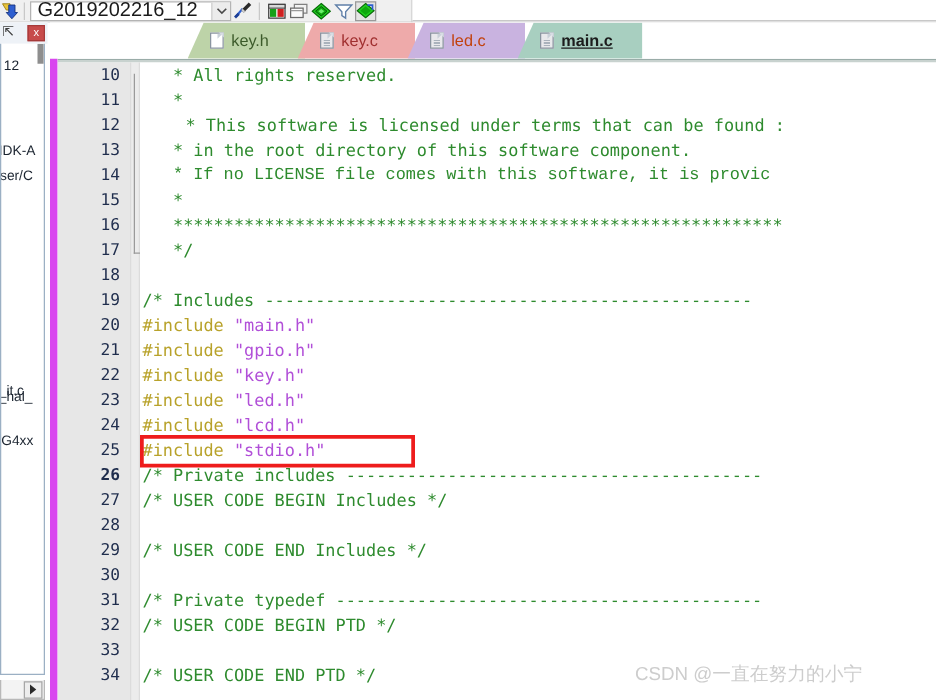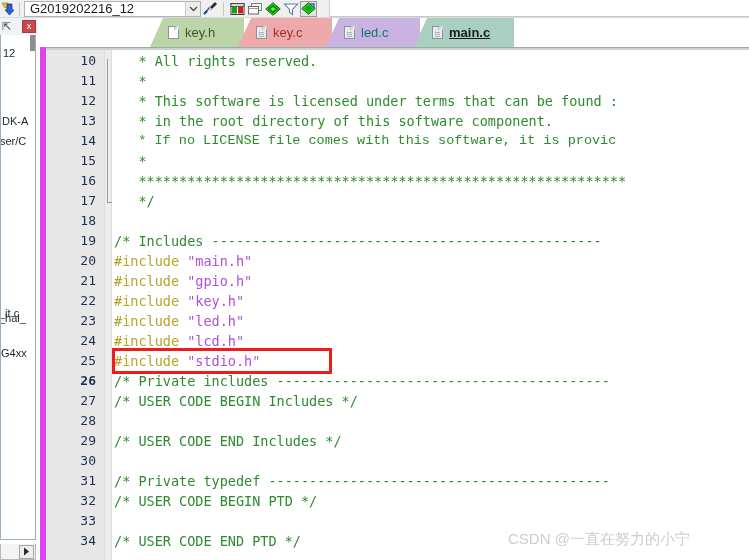--- a/index.html
+++ b/index.html
@@ -25,24 +25,24 @@
   }
   .tb-sep {
     width: 1px; height: 14px; background: #c8c8c8; margin: 0 4px; flex: none;
   }
   .tb-combo {
     display: flex; align-items: center; height: 16px;
     background: #ffffff; border: 1px solid #b4b4b4;
     flex: none;
   }
   .tb-combo-text {
-    font-size: 13px; color: #1a1a1a; padding: 0 6px 0 5px;
+    font-size: 16px; color: #1a1a1a; padding: 0 6px 0 5px;
     line-height: 14px; white-space: nowrap;
     font-family: "Liberation Sans", sans-serif;
-    width: 160px;
+    width: 144px;
   }
   .tb-combo-arrow {
     width: 15px; height: 14px; background: #ececec;
     border-left: 1px solid #cdcdcd;
     display: flex; align-items: center; justify-content: center;
   }
   .tb-combo-arrow svg { display: block; }
   .tb-btn {
     width: 18px; height: 16px; flex: none;
     display: flex; align-items: center; justify-content: center;
@@ -337,21 +337,21 @@
           <span class="tab-label" style="color: rgb(160, 48, 48);">key.c</span>
         </div>
       </div>
       <div class="tab" style="left: 286px; width: 94px; z-index: 13;">
         <div class="tab-shape" style="background: rgb(201, 179, 224);"></div>
         <div class="tab-inner">
           <span class="doc-icon dim">
             <span class="fold"></span>
             <span class="lines"></span>
           </span>
-          <span class="tab-label" style="color: #0f766e;">led.c</span>
+          <span class="tab-label" style="color: #c2410c;">led.c</span>
         </div>
       </div>
       <div class="tab active" style="left: 374px; width: 100px; z-index: 14;">
         <div class="tab-shape" style="background: rgb(168, 207, 192);"></div>
         <div class="tab-inner">
           <span class="doc-icon dim">
             <span class="fold"></span>
             <span class="lines"></span>
           </span>
           <span class="tab-label" style="color: rgb(28, 28, 28);">main.c</span>
@@ -387,21 +387,21 @@
         <div class="ln" style="top: 441px;">32</div>
         <div class="ln" style="top: 461px;">33</div>
         <div class="ln" style="top: 481px;">34</div>
       </div>
     <div class="gutter-edge">
         <div class="fold-bracket" style="left: 2px; top: 9px; width: 5px; height: 144px;"></div>
       </div>
     <div class="code-surface">
         <div class="codeline" style="top: 1px; left: 2px;"><span class="c-comment">   * All rights reserved.</span></div>
         <div class="codeline" style="top: 21px; left: 2px;"><span class="c-comment">   *</span></div>
-        <div class="codeline" style="top: 41px; left: 2px;"><span class="c-comment">   * This software is licensed under terms that can be found :</span></div>
+        <div class="codeline" style="top: 41px; left: 12px;"><span class="c-comment">   * This software is licensed under terms that can be found :</span></div>
         <div class="codeline" style="top: 61px; left: 2px; text-align: center;"><span class="c-comment">   * in the root directory of this software component.</span></div>
         <div class="codeline" style="top: 81px; left: 2px; font-family: Liberation Mono, monospace;"><span class="c-comment">   * If no LICENSE file comes with this software, it is provic</span></div>
         <div class="codeline" style="top: 101px; left: 2px;"><span class="c-comment">   *</span></div>
         <div class="codeline" style="top: 121px; left: 2px;"><span class="c-comment">   ************************************************************</span></div>
         <div class="codeline" style="top: 141px; left: 2px;"><span class="c-comment">   */</span></div>
         <div class="codeline" style="top: 181px; left: 2px;"><span class="c-comment">/* Includes ------------------------------------------------</span></div>
         <div class="codeline" style="top: 201px; left: 2px;"><span class="c-pre">#include </span><span class="c-str">"main.h"</span></div>
         <div class="codeline" style="top: 221px; left: 2px;"><span class="c-pre">#include </span><span class="c-str">"gpio.h"</span></div>
         <div class="codeline" style="top: 241px; left: 2px;"><span class="c-pre">#include </span><span class="c-str">"key.h"</span></div>
         <div class="codeline" style="top: 261px; left: 2px;"><span class="c-pre">#include </span><span class="c-str">"led.h"</span></div>

